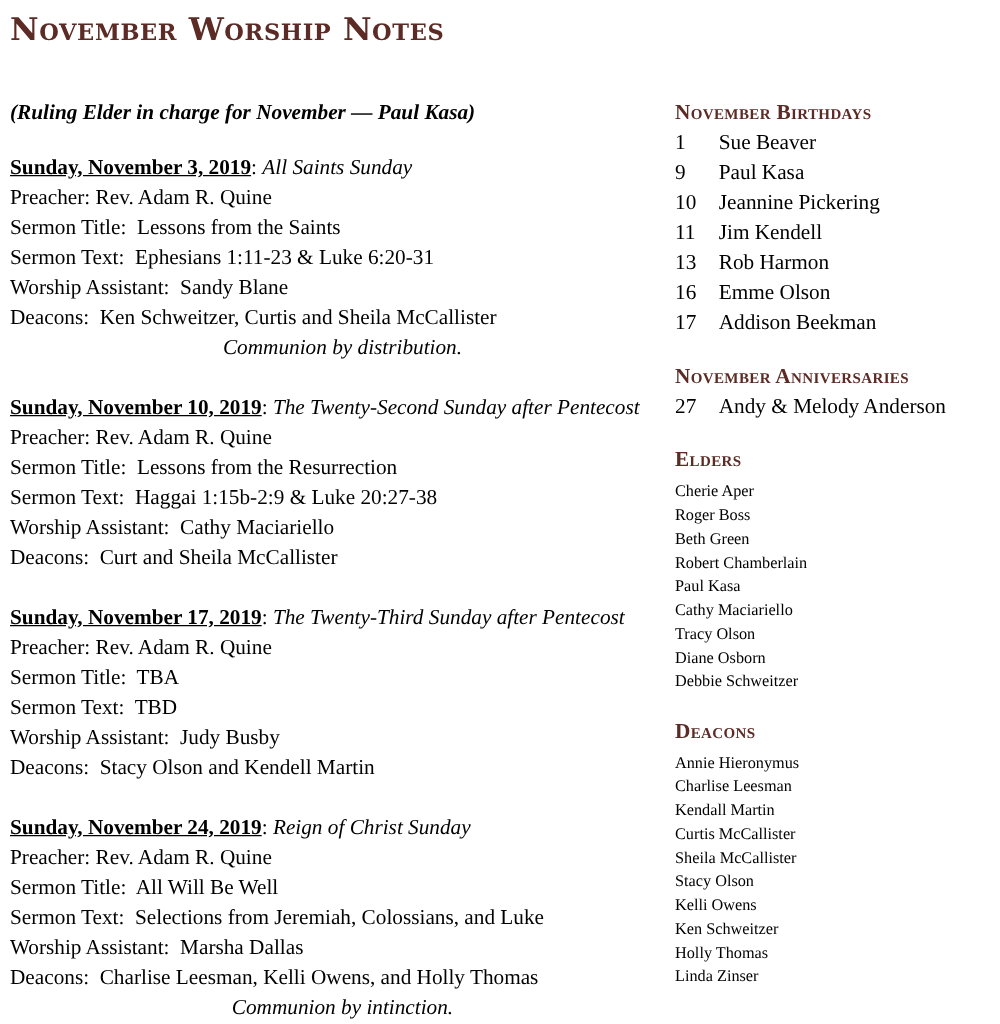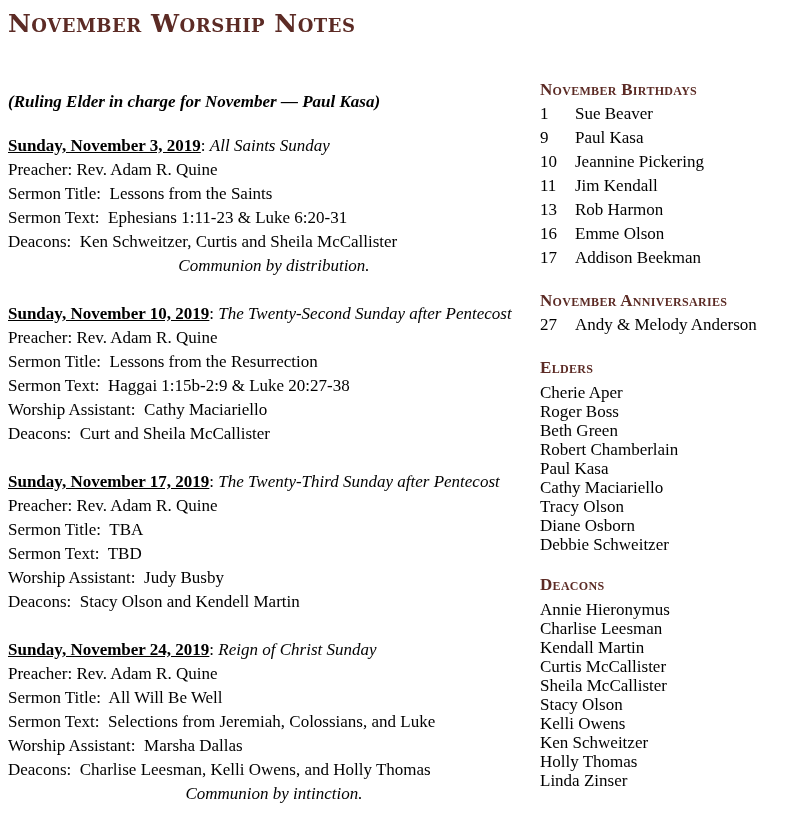--- a/index.html
+++ b/index.html
@@ -17,21 +17,21 @@
     font-variant: small-caps;
     font-weight: bold;
     font-size: 25px;
     line-height: 32px;
     letter-spacing: 0.5px;
     color: #5c2b25;
     margin: 0 0 38px 0;
   }
 
   .columns { display: flex; align-items: flex-start; }
-  .col-left { width: 532px; flex-shrink: 0; margin-top: 12px; }
+  .col-left { width: 532px; flex-shrink: 0; }
   .col-right { width: 256px; flex-shrink: 0; }
 
   .ruling-elder {
     margin: 0 0 20px 0;
     font-weight: bold;
     font-style: italic;
     font-size: 17px;
     line-height: 24px;
     white-space: pre-wrap;
   }
@@ -62,21 +62,21 @@
   .entry {
     display: flex;
     margin: 0;
     font-size: 17px;
     line-height: 24px;
   }
   .entry-num { width: 35px; flex-shrink: 0; }
   .name-list { margin-top: 3px; }
   .name-line {
     margin: 0;
-    font-size: 17px;
+    font-size: 13px;
     line-height: 19px;
   }
 </style>
 </head>
 <body>
 
 <div class="page">
 
   <h1 class="page-title">November Worship Notes</h1>
 
@@ -84,20 +84,21 @@
 
     <div class="col-left">
 
       <p class="ruling-elder">(Ruling Elder in charge for November — Paul Kasa)</p>
 
       <section class="service">
         <p class="line"><span class="b">Sunday, November 3, 2019</span><span>: </span><span class="i">All Saints Sunday</span></p>
         <p class="line">Preacher: Rev. Adam R. Quine</p>
         <p class="line">Sermon Title:  Lessons from the Saints</p>
         <p class="line">Sermon Text:  Ephesians 1:11-23 &amp; Luke 6:20-31</p>
+        <p class="line">Worship Assistant:  Sandy Blane</p>
         <p class="line">Deacons:  Ken Schweitzer, Curtis and Sheila McCallister</p>
         <p class="line communion">Communion by distribution.</p>
       </section>
 
       <section class="service">
         <p class="line"><span class="b">Sunday, November 10, 2019</span><span>: </span><span class="i">The Twenty-Second Sunday after Pentecost</span></p>
         <p class="line">Preacher: Rev. Adam R. Quine</p>
         <p class="line">Sermon Title:  Lessons from the Resurrection</p>
         <p class="line">Sermon Text:  Haggai 1:15b-2:9 &amp; Luke 20:27-38</p>
         <p class="line">Worship Assistant:  Cathy Maciariello</p>
@@ -136,21 +137,21 @@
         <p class="entry">
             <span class="entry-num">9</span>
             <span>Paul Kasa</span>
           </p>
         <p class="entry">
             <span class="entry-num">10</span>
             <span>Jeannine Pickering</span>
           </p>
         <p class="entry">
             <span class="entry-num">11</span>
-            <span>Jim Kendall</span>
+            <span>Jim Kendell</span>
           </p>
         <p class="entry">
             <span class="entry-num">13</span>
             <span>Rob Harmon</span>
           </p>
         <p class="entry">
             <span class="entry-num">16</span>
             <span>Emme Olson</span>
           </p>
         <p class="entry">

